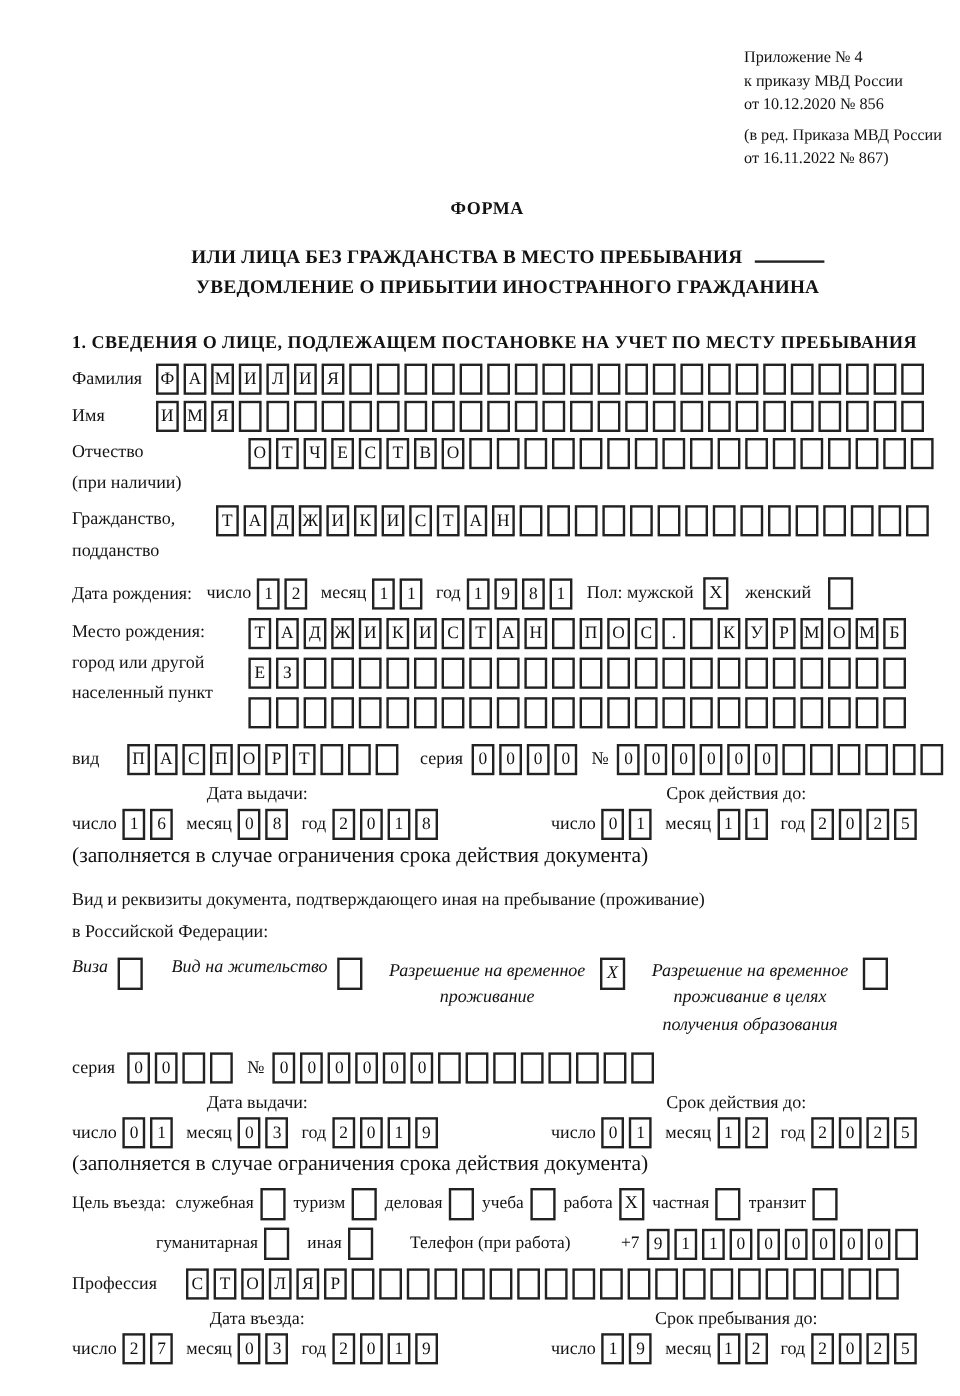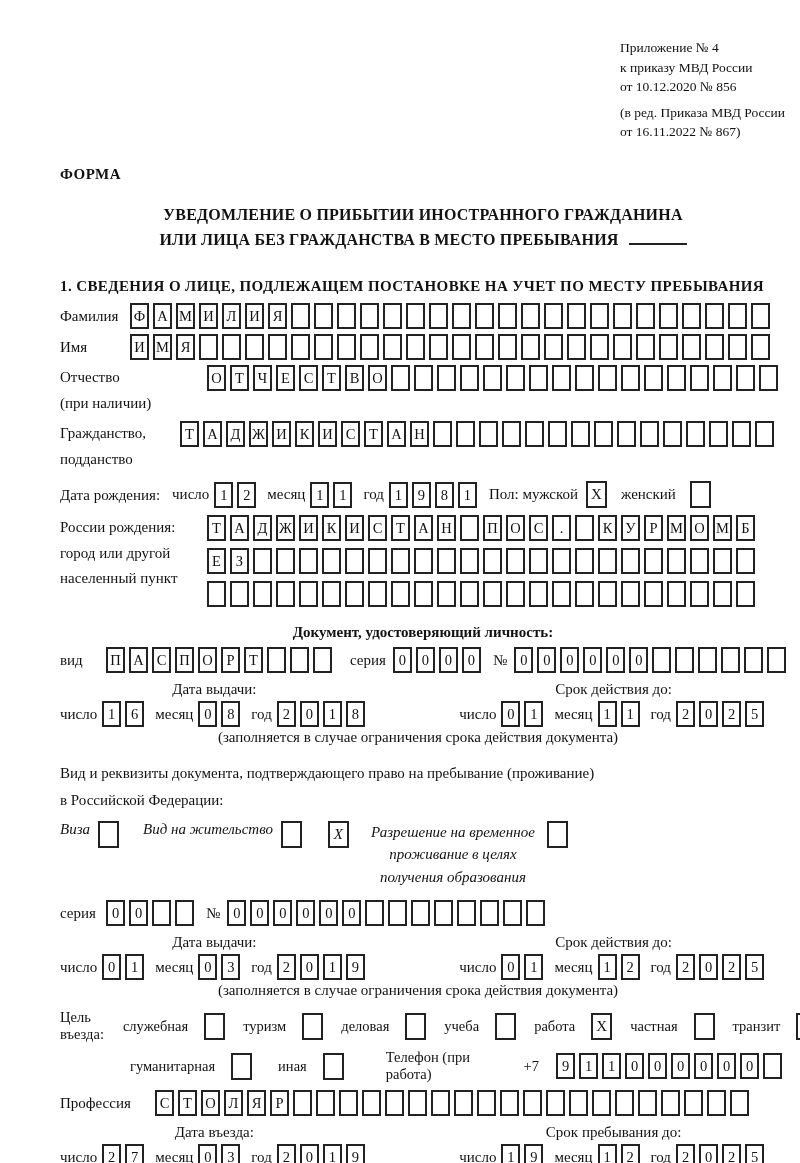--- a/index.html
+++ b/index.html
@@ -8,21 +8,21 @@
     width: 800px; height: 1163px; overflow: hidden;
     background: #ffffff; color: #121212;
     font-family: "Liberation Serif", "DejaVu Serif", serif;
     font-size: 15px;
   }
   .page { padding: 38px 14px 0 60px; }
 
   
   .appendix { margin-left: 560px; font-size: 13.5px; line-height: 1.45; }
   .amendment { margin-top: 6px; }
-  .forma { text-align: left; padding-right: 34px; font-weight: bold; margin-top: 24px; letter-spacing: .5px; }
+  .forma { text-align: center; padding-right: 34px; font-weight: bold; margin-top: 24px; letter-spacing: .5px; }
   .title { text-align: center; font-weight: bold; font-size: 16px; margin-top: 20px; line-height: 1.55; letter-spacing: .2px; }
   .blank-line { display: inline-block; width: 58px; border-bottom: 2px solid #222; margin-left: 10px; }
   .section-heading { font-weight: bold; font-size: 15px; margin-top: 26px; letter-spacing: .4px; }
 
   
   .grid { display: inline-flex; flex: none; }
   .cell {
     flex: none; width: 19px; height: 26px; margin-right: 4px;
     border: 2px solid #222; text-align: center;
     font-size: 14.5px; line-height: 22px; background: #fff;
@@ -40,30 +40,30 @@
   .lbl-95 { width: 95px; }
   .multiline { line-height: 25.5px; }
 
   
   .dates-row { display: flex; margin-top: 8px; padding-right: 18px; justify-content: center; }
   .dg-col2 { margin-left: auto; }
   .dg-head { text-align: center; margin-bottom: 3px; }
   .dg { display: inline-flex; align-items: center; }
   .dg .dg-lbl { margin: 0 5px 0 7px; }
   .dg .dg-lbl:first-child { margin-left: 0; }
-  .note { text-align: center; font-size: 15px; margin-top: 2px; padding-right: 10px; }
+  .note { text-align: left; font-size: 18px; margin-top: 2px; padding-right: 10px; }
 
   
   .res-options { display: flex; align-items: flex-start; margin-top: 8px; font-style: italic; }
   .res-opt { display: flex; align-items: flex-start; }
   .res-opt .checkbox { margin-left: 8px; }
   .opt-wide { width: 172px; text-align: center; line-height: 1.5; }
 
   
-  .purpose-row { font-size: 14.5px; gap: 11px; }
+  .purpose-row { font-size: 14.5px; }
   .purpose-row .checkbox, .inline-box { margin: 0 7px 0 5px; }
   .gap8 { margin-left: 8px; } .gap14 { margin-left: 14px; } .gap18 { margin-left: 18px; }
   .gap24 { margin-left: 24px; } .gap42 { margin-left: 42px; }
 
   .bp-grid-col .grid, .rep-grid-col .grid { margin-bottom: 7px; display: flex; }
   .doc-heading { text-align: center; font-weight: bold; margin-top: 10px; }
   .intro { margin-top: 14px; line-height: 1.75; }
 </style>
 </head>
 <body>
@@ -76,22 +76,22 @@
     <div>от 10.12.2020 № 856</div>
     <div class="amendment">
       <div>(в ред. Приказа МВД России</div>
       <div>от 16.11.2022 № 867)</div>
     </div>
   </div>
 
   <div class="forma">ФОРМА</div>
 
   <div class="title">
+    <div><span>ИЛИ ЛИЦА БЕЗ ГРАЖДАНСТВА В МЕСТО ПРЕБЫВАНИЯ</span><span class="blank-line"></span></div>
     <div>УВЕДОМЛЕНИЕ О ПРИБЫТИИ ИНОСТРАННОГО ГРАЖДАНИНА</div>
-    <div><span>ИЛИ ЛИЦА БЕЗ ГРАЖДАНСТВА В МЕСТО ПРЕБЫВАНИЯ</span><span class="blank-line"></span></div>
   </div>
 
   <div class="section-heading">1. СВЕДЕНИЯ О ЛИЦЕ, ПОДЛЕЖАЩЕМ ПОСТАНОВКЕ НА УЧЕТ ПО МЕСТУ ПРЕБЫВАНИЯ</div>
 
   <div class="frow" style="margin-top:8px">
     <span class="label lbl-70">Фамилия</span>
     <span class="grid">
         <span class="cell">Ф</span>
         <span class="cell">А</span>
         <span class="cell">М</span>
@@ -248,21 +248,21 @@
         </span>
     </span>
     <span class="gap8">Пол: мужской</span>
     <span class="checkbox gap8">X</span>
     <span class="gap14">женский</span>
     <span class="checkbox gap14"></span>
   </div>
 
   <div class="frow frow-top" style="margin-top:7px">
     <span class="label lbl-147 multiline">
-      <span style="display:block">России рождения:</span>
+      <span style="display:block">Место рождения:</span>
       <span style="display:block">город или другой</span>
       <span style="display:block">населенный пункт</span>
     </span>
     <span class="bp-grid-col">
       <span class="grid">
           <span class="cell">Т</span>
           <span class="cell">А</span>
           <span class="cell">Д</span>
           <span class="cell">Ж</span>
           <span class="cell">И</span>
@@ -334,21 +334,20 @@
           <span class="cell"></span>
           <span class="cell"></span>
           <span class="cell"></span>
           <span class="cell"></span>
           <span class="cell"></span>
           <span class="cell"></span>
         </span>
     </span>
   </div>
 
-  <div class="doc-heading">Документ, удостоверяющий личность:</div>
 
   <div class="frow" style="margin-top:6px">
     <span class="label" style="width:46px">вид</span>
     <span class="grid">
         <span class="cell">П</span>
         <span class="cell">А</span>
         <span class="cell">С</span>
         <span class="cell">П</span>
         <span class="cell">О</span>
         <span class="cell">Р</span>
@@ -423,34 +422,35 @@
             <span class="cell">0</span>
             <span class="cell">2</span>
             <span class="cell">5</span>
           </span>
       </span>
     </div>
   </div>
   <div class="note">(заполняется в случае ограничения срока действия документа)</div>
 
   <div class="intro">
-    <div>Вид и реквизиты документа, подтверждающего право на пребывание (проживание)</div>
+    <div>Вид и реквизиты документа, подтверждающего иная на пребывание (проживание)</div>
     <div>в Российской Федерации:</div>
   </div>
 
   <div class="res-options">
     <div class="res-opt">
       <span>Виза</span>
       <span class="checkbox"></span>
     </div>
     <div class="res-opt gap24">
       <span>Вид на жительство</span>
       <span class="checkbox"></span>
     </div>
     <div class="res-opt gap18">
+      <span class="opt-wide">Разрешение на временное проживание</span>
       <span class="checkbox">X</span>
     </div>
     <div class="res-opt gap18">
       <span class="opt-wide">Разрешение на временное проживание в целях получения образования</span>
       <span class="checkbox"></span>
     </div>
   </div>
 
   <div class="frow" style="margin-top:12px">
     <span class="label" style="width:46px">серия</span>

